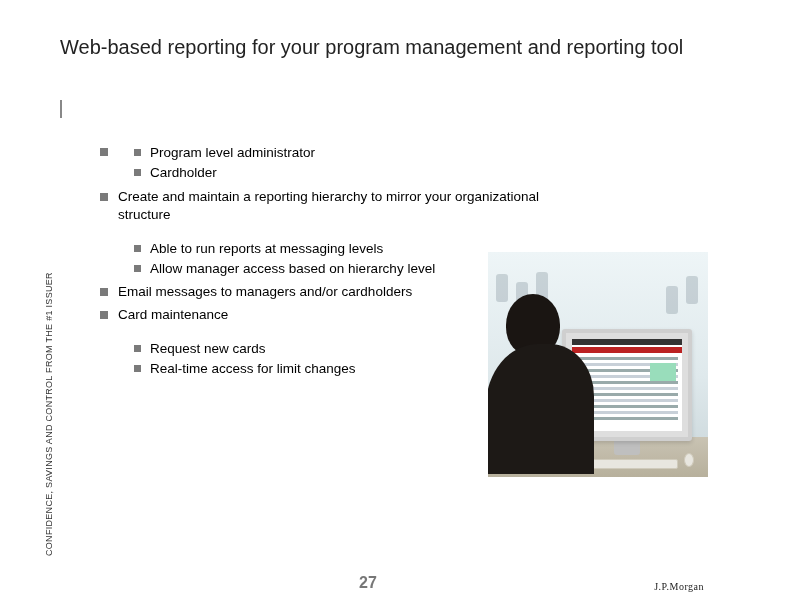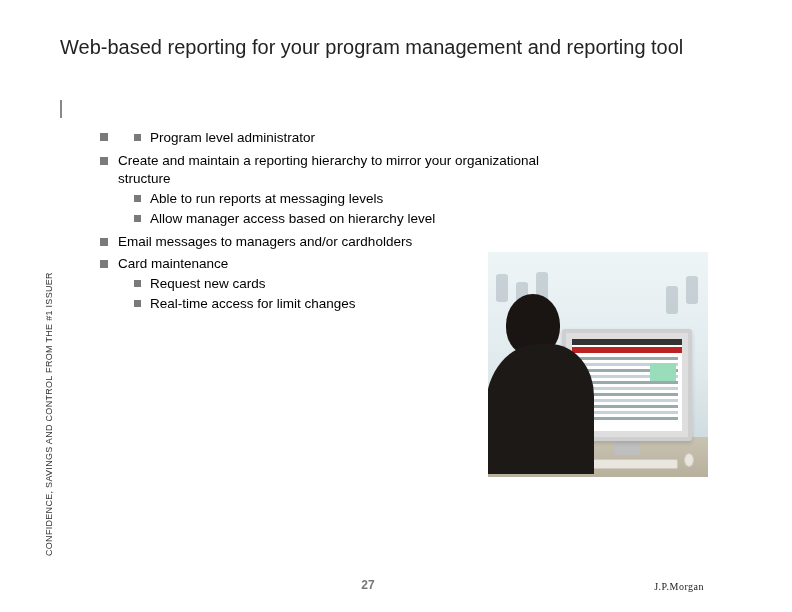--- a/index.html
+++ b/index.html
@@ -4,28 +4,28 @@
 <style>
   * { box-sizing: border-box; margin: 0; padding: 0; }
   html, body { width: 792px; height: 612px; font-family: Arial, Helvetica, sans-serif; background: #fff; color: #000; }
   .slide { position: relative; width: 736px; height: 612px; overflow: hidden; }
   .title { position: absolute; left: 60px; top: 34px; width: 640px; font-size: 20px; font-weight: 400; color: #232323; line-height: 1.35; }
   .divider { position: absolute; left: 60px; top: 100px; width: 2px; height: 18px; background: #888; }
   .content { position: absolute; left: 100px; top: 128px; width: 480px; }
   .bullets { list-style: none; }
   .bullets > li { position: relative; padding-left: 18px; font-size: 13.5px; line-height: 1.35; margin-bottom: 4px; }
   .bullets > li::before { content: ""; position: absolute; left: 0; top: 5px; width: 8px; height: 8px; background: #7a7a7a; }
-  .sub { list-style: none; margin-top: 0; margin-left: 16px; }
+  .sub { list-style: none; margin-top: 15px; margin-left: 16px; }
   .sub > li { position: relative; padding-left: 16px; font-size: 13.5px; line-height: 1.5; }
   .sub > li::before { content: ""; position: absolute; left: 0; top: 6px; width: 7px; height: 7px; background: #7a7a7a; }
   .group { margin-bottom: 14px; }
 
   .sidetext { position: absolute; left: 44px; top: 556px; transform: rotate(-90deg); transform-origin: left top; font-size: 9px; letter-spacing: 0.3px; color: #333; white-space: nowrap; }
 
-  .pagenum { position: absolute; left: 0; right: 0; bottom: 20px; text-align: center; font-size: 12px; font-weight: 700; color: #777; }
+  .pagenum { position: absolute; left: 0; right: 0; bottom: 20px; text-align: center; font-size: 16px; font-weight: 700; color: #777; }
 
   .brand { position: absolute; right: 32px; bottom: 20px; font-family: "Times New Roman", Georgia, serif; font-size: 10px; font-weight: 400; letter-spacing: 0.5px; color: #222; }
 
   
   .photo { position: absolute; right: 28px; top: 252px; width: 220px; height: 225px; overflow: hidden; }
   .bg { position: absolute; inset: 0; background: linear-gradient(180deg, #eef5f7 0%, #dfe9ec 55%, #c8d4d8 100%); }
   .officedots { position: absolute; top: 0; left: 0; right: 0; height: 90px; }
   .officedots span { position: absolute; width: 12px; height: 28px; background: rgba(40,60,80,0.18); border-radius: 3px; }
   .od1 { left: 8px;  top: 22px; height: 34px; }
   .od2 { left: 28px; top: 30px; height: 26px; }
@@ -55,20 +55,21 @@
 
   <h1 class="title">Web-based reporting for your program management and reporting tool</h1>
   <div class="divider"></div>
 
   <div class="content">
     <ul class="bullets">
 
       <li class="group">
         <ul class="sub">
           <li>Program level administrator</li>
+          <li>Cardholder</li>
         </ul>
       </li>
 
       <li class="group">
         <span>Create and maintain a reporting hierarchy to mirror your organizational structure</span>
         <ul class="sub">
           <li>Able to run reports at messaging levels</li>
           <li>Allow manager access based on hierarchy level</li>
         </ul>
       </li>

